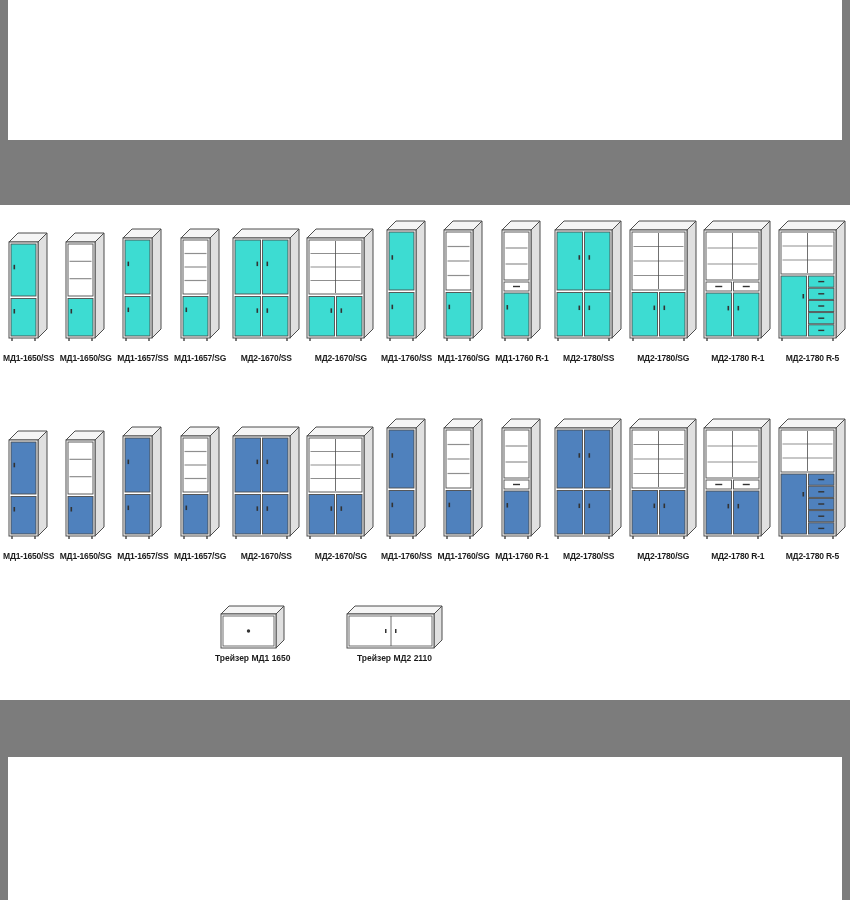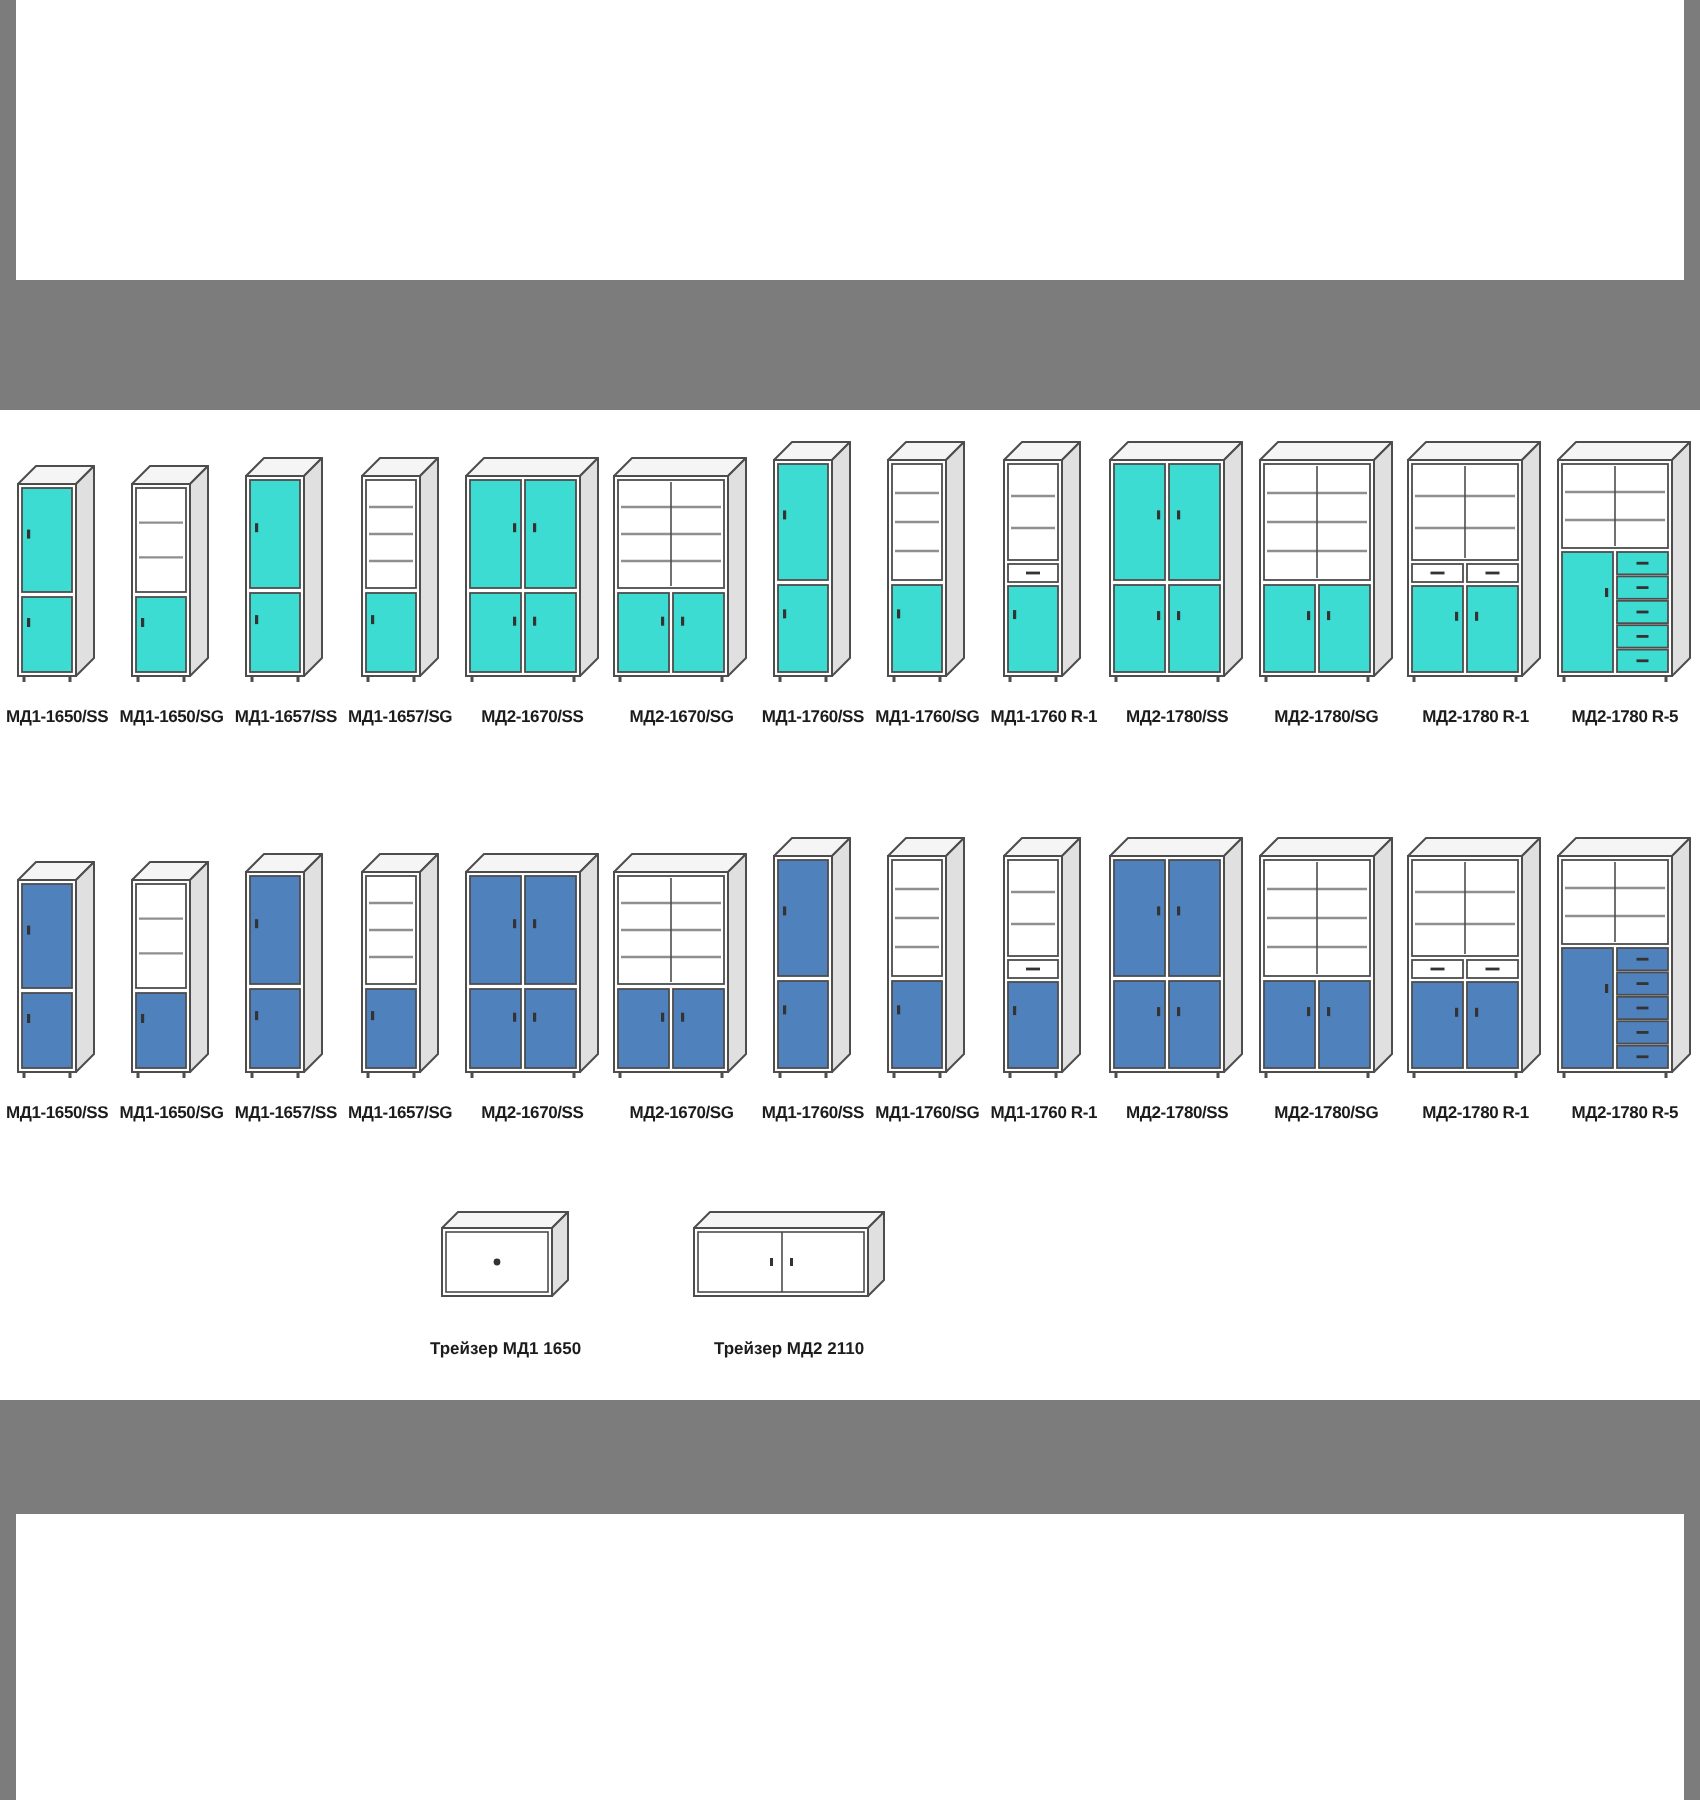--- a/index.html
+++ b/index.html
@@ -17,21 +17,21 @@
   .row2 { top:204px; height:152px; }
 
   .cab-item { display:flex; flex-direction:column; align-items:center; }
   .cab-pic  { line-height:0; }
   .cab-label { margin-top:11px; font-size:8.5px; font-weight:bold;
                color:#1c1c1c; white-space:nowrap; letter-spacing:-0.2px; }
 
   .treiser-row { position:absolute; top:400px; left:215px; display:flex;
                  align-items:flex-end; gap:55px; }
   .treiser-item { display:flex; flex-direction:column; align-items:center; }
-  .treiser-label { margin-top:19px; font-size:8.5px; font-weight:bold;
+  .treiser-label { margin-top:3px; font-size:8.5px; font-weight:bold;
                    color:#1c1c1c; white-space:nowrap; }
 </style>
 </head>
 <body>
 
 <div class="page" style="background: rgb(124, 124, 124);">
   <div class="panel top-panel" style="background: rgb(255, 255, 255);"></div>
 
   <div class="panel image-panel" style="background: rgb(255, 255, 255);">
     <div class="cab-row row1">

